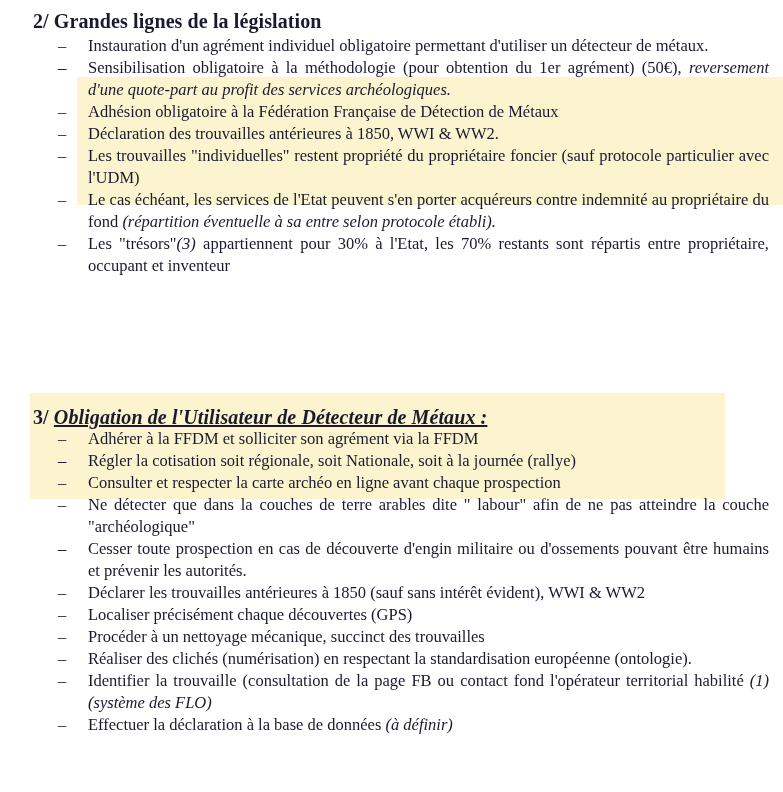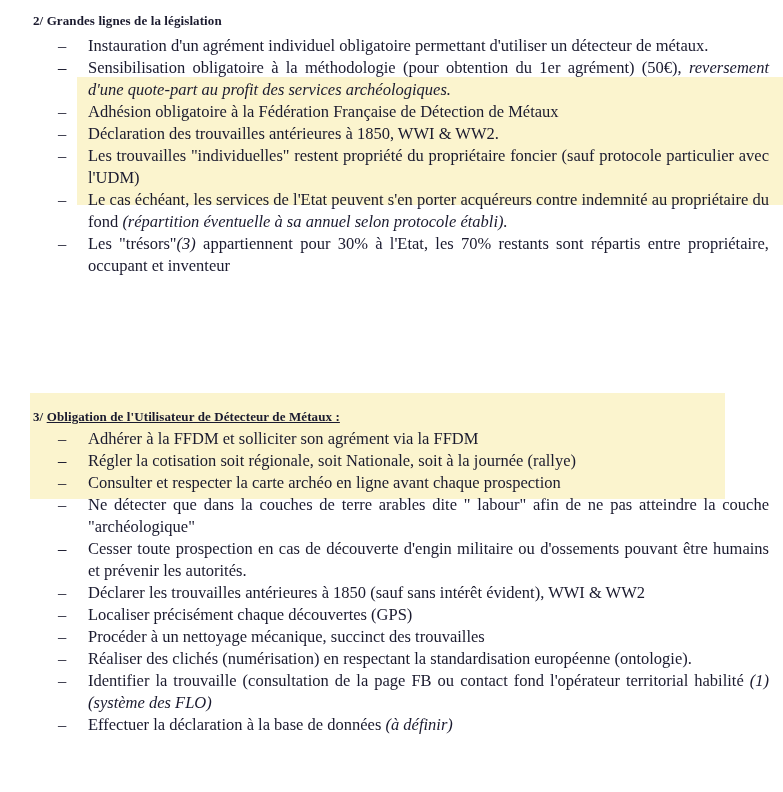--- a/index.html
+++ b/index.html
@@ -31,30 +31,30 @@
   }
   #hl-sec2 { left: 77px;  top: 77px;  width: 706px; height: 128px; }
   #hl-sec3 { left: 30px;  top: 393px; width: 695px; height: 106px; }
 
   .content {
     position: relative;
     z-index: 1;
   }
 
   h2.section-title {
-    font-size: 13px;
+    font-size: 20px;
     font-weight: bold;
     margin: 0;
     padding: 0;
     line-height: 22px;
     letter-spacing: 0.1px;
   }
   #sec2-title { position: absolute; left: 33px; top: 10px; }
   #sec3-title { position: absolute; left: 33px; top: 406px; white-space: nowrap; }
-  #sec3-title .u { text-decoration: underline; }
+  #sec3-title .u { text-decoration: underline; font-style: italic; }
 
   ul.bullets {
     list-style: none;
     margin: 0;
     padding: 0;
     position: absolute;
   }
   #list-sec2 { left: 0;   top: 35px;  width: 783px; }
   #list-sec3 { left: 0;   top: 428px; width: 783px; }
 
@@ -104,21 +104,21 @@
 
     <h2 class="section-title" id="sec2-title">2/ Grandes lignes de la législation</h2>
 
     <ul class="bullets" id="list-sec2">
         <li id="list-sec2-instauration-agrement" class="nojust"><span class="dash">–</span><span><span>Instauration d'un agrément individuel obligatoire permettant d'utiliser un détecteur de métaux.</span></span></li>
         <li id="list-sec2-agrement-annuel-tarifs"><span class="dash">–</span></li>
         <li id="list-sec2-sensibilisation-methodologie"><span class="dash">–</span><span><span>Sensibilisation obligatoire à la méthodologie (pour obtention du 1er agrément) (50€), </span><em>reversement d'une quote-part au profit des services archéologiques.</em></span></li>
         <li id="list-sec2-adhesion-ffdm" class="nojust"><span class="dash">–</span><span><span>Adhésion obligatoire à la Fédération Française de Détection de Métaux</span></span></li>
         <li id="list-sec2-declaration-trouvailles-anterieures" class="nojust"><span class="dash">–</span><span><span>Déclaration des trouvailles antérieures à 1850, WWI &amp; WW2.</span></span></li>
         <li id="list-sec2-trouvailles-individuelles"><span class="dash">–</span><span><span>Les trouvailles "individuelles" restent propriété du propriétaire foncier (sauf protocole particulier avec l'UDM)</span></span></li>
-        <li id="list-sec2-services-etat-acquereurs"><span class="dash">–</span><span><span>Le cas échéant, les services de l'Etat peuvent s'en porter acquéreurs contre indemnité au propriétaire du fond </span><em>(répartition éventuelle à sa annuel selon protocole établi).</em></span></li>
+        <li id="list-sec2-services-etat-acquereurs"><span class="dash">–</span><span><span>Le cas échéant, les services de l'Etat peuvent s'en porter acquéreurs contre indemnité au propriétaire du fond </span><em>(répartition éventuelle à sa entre selon protocole établi).</em></span></li>
         <li id="list-sec2-tresors-repartition"><span class="dash">–</span><span><span>Les "trésors"</span><em>(3)</em><span> appartiennent pour 30% à l'Etat, les 70% restants sont répartis entre propriétaire, occupant et inventeur</span></span></li>
       </ul>
 
     <h2 class="section-title" id="sec3-title"><span>3/ </span><span class="u">Obligation de l'Utilisateur de Détecteur de Métaux :</span></h2>
 
     <ul class="bullets" id="list-sec3">
         <li id="list-sec3-adherer-ffdm" class="nojust"><span class="dash">–</span><span><span>Adhérer à la FFDM et solliciter son agrément via la FFDM</span></span></li>
         <li id="list-sec3-suivre-sensibilisation" class="nojust"><span class="dash">–</span></li>
         <li id="list-sec3-regler-cotisation" class="nojust"><span class="dash">–</span><span><span>Régler la cotisation soit régionale, soit Nationale, soit à la journée (rallye)</span></span></li>
         <li id="list-sec3-consulter-carte-archeo" class="nojust"><span class="dash">–</span><span><span>Consulter et respecter la carte archéo en ligne avant chaque prospection</span></span></li>

